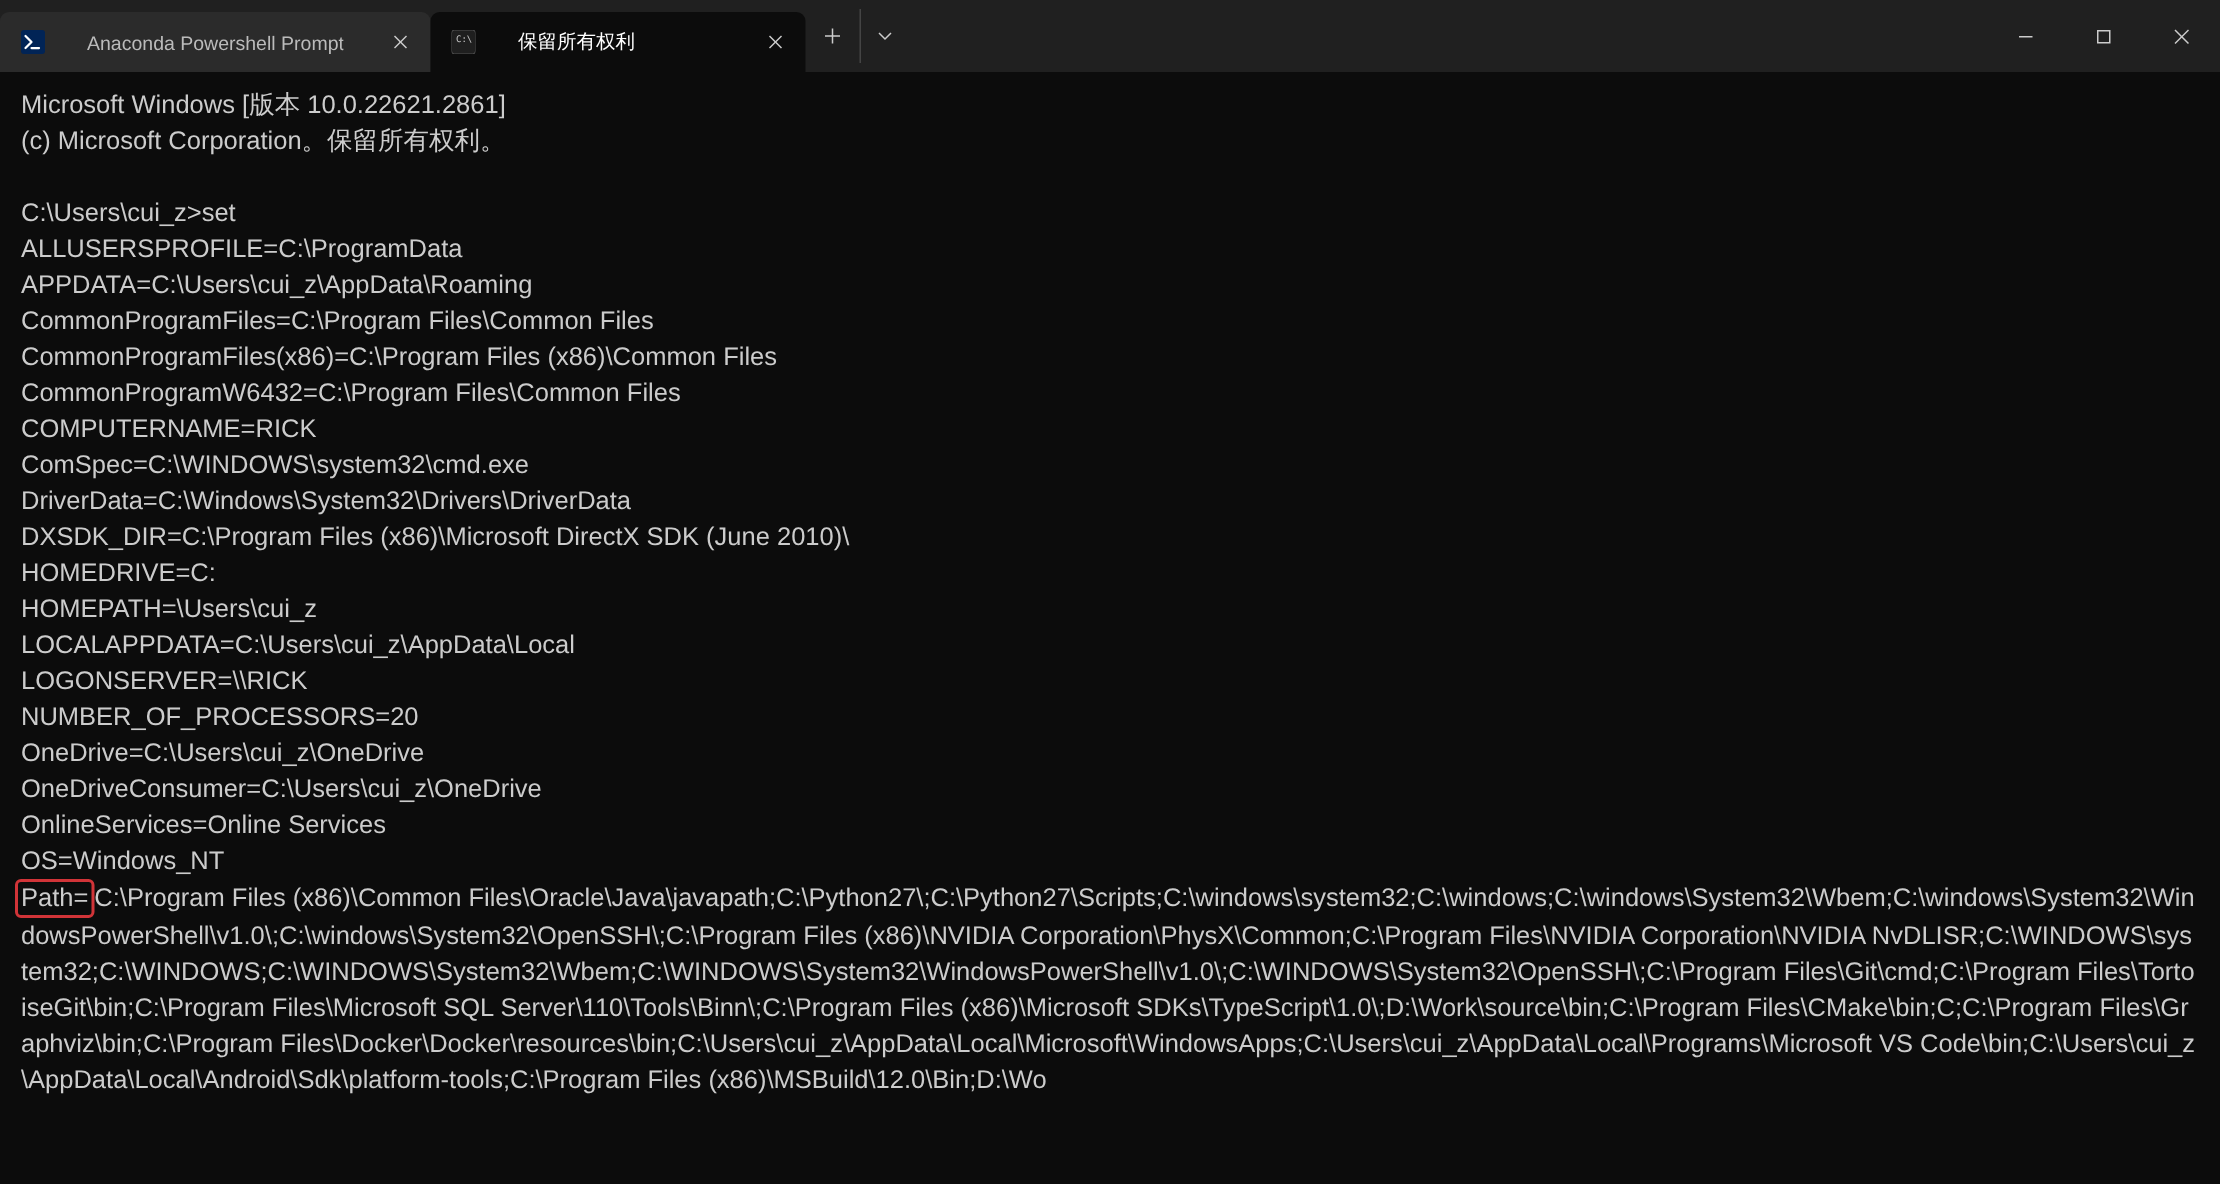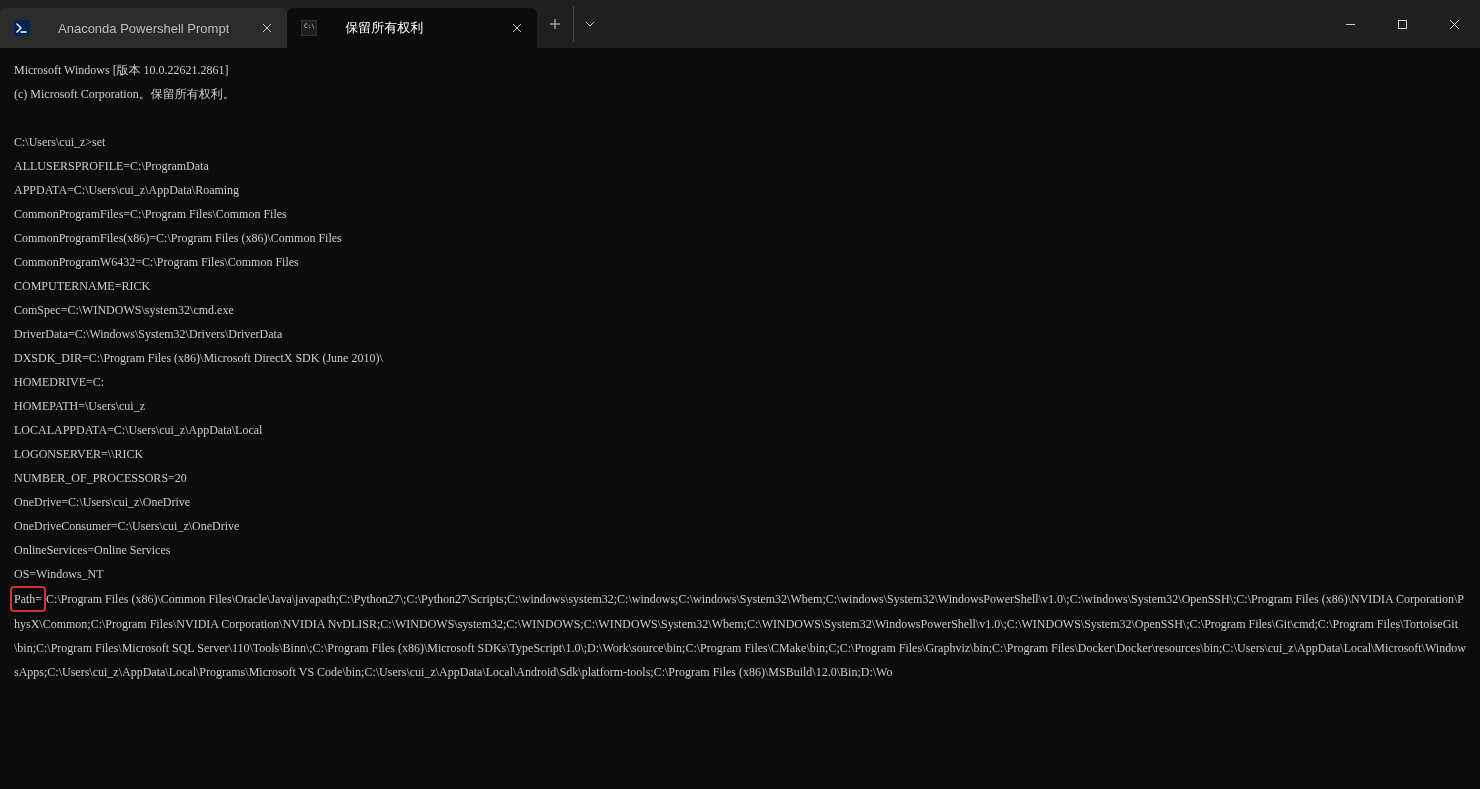--- a/index.html
+++ b/index.html
@@ -109,25 +109,25 @@
     width: 52px;
     display: flex;
     align-items: center;
     justify-content: center;
     color: #cccccc;
     cursor: pointer;
   }
   .terminal {
     padding: 10px 14px;
     color: #cccccc;
-    font-size: 12px;
+    font-size: 17px;
     line-height: 24px;
     white-space: pre-wrap;
     word-break: break-all;
-    font-family: Liberation Serif, serif;
+    font-family: Liberation Sans, sans-serif;
     height: calc(100% - 48px);
     overflow: hidden;
   }
   .highlight-box {
     border: 2px solid #d13438;
     border-radius: 4px;
     display: inline-block;
     padding: 0 2px;
     margin-left: -4px;
     line-height: 22px;

